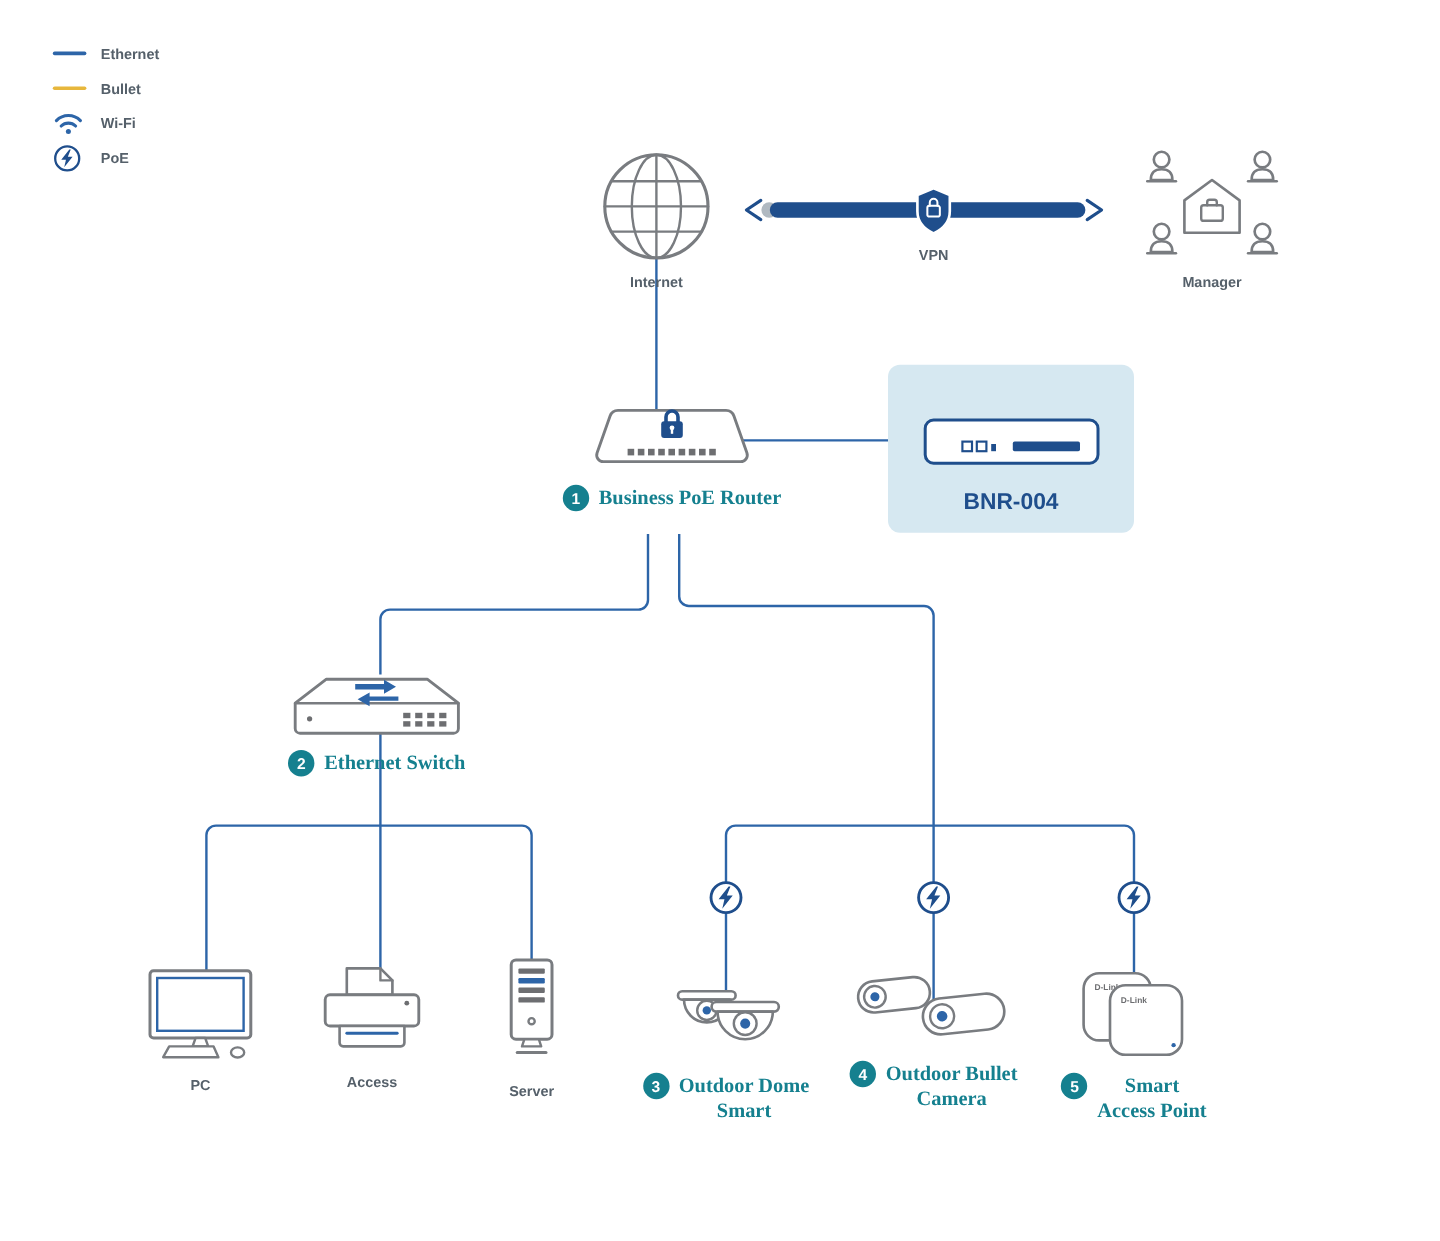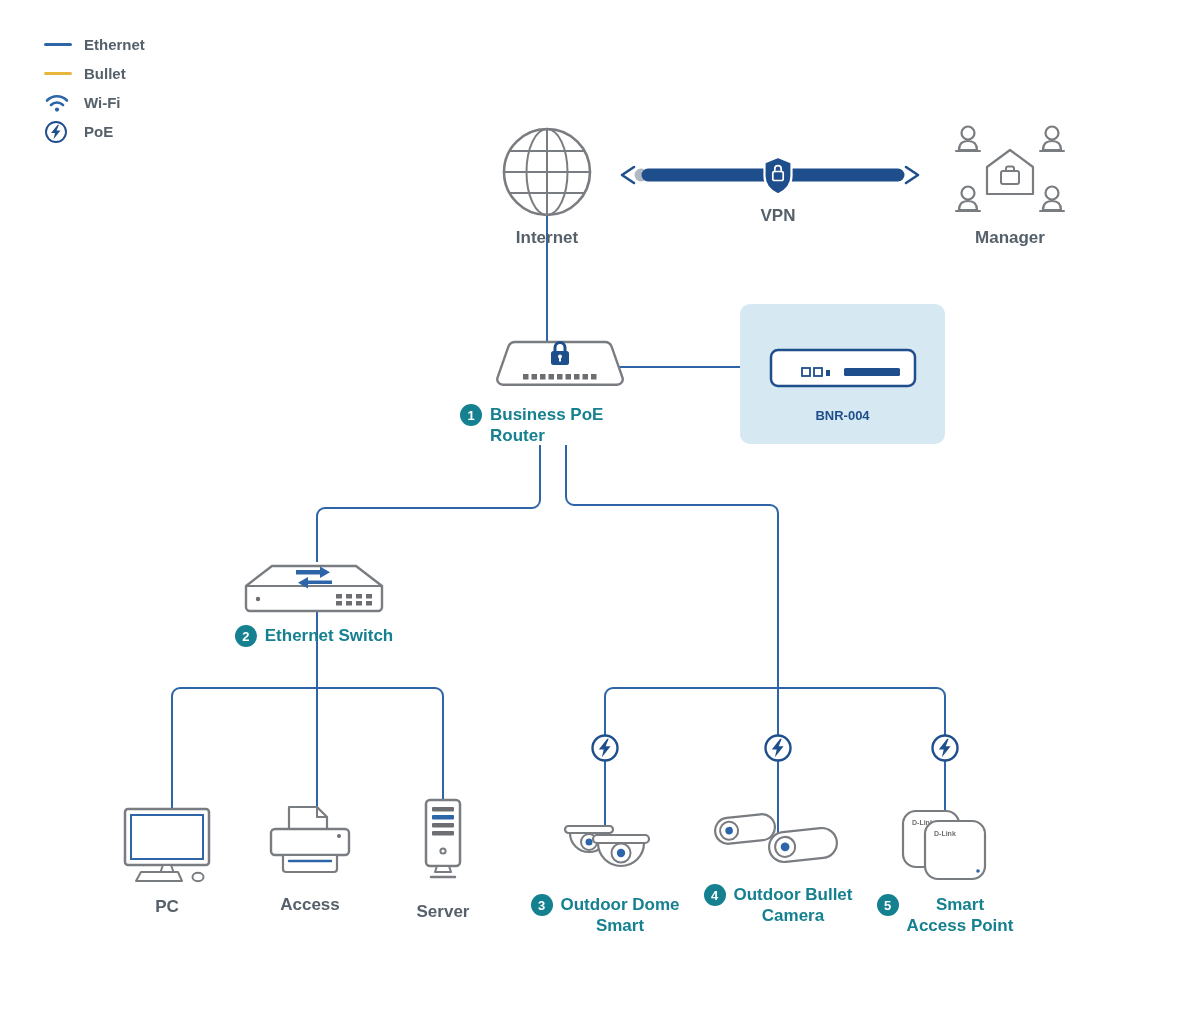--- a/index.html
+++ b/index.html
@@ -5,41 +5,41 @@
   :root{
     --c-ethernet:#2d65a8; --c-fiber:#e7b73c; --c-teal:#15808f; --c-navy:#1f4e8c;
     --c-gray-text:#55606a; --c-icon-gray:#797c80; --c-icon-dark:#6d6e71;
     --c-bnr-box-bg:#d6e8f1; --c-vpn-cap:#b0b9c1;
   }
   html,body{margin:0;padding:0;background:#fff;font-family:"Liberation Sans","DejaVu Sans",sans-serif;}
   .canvas{position:relative;width:1200px;height:1034px;background:#fff;overflow:hidden;}
   .wires{position:absolute;left:0;top:0;}
   .bl{stroke:var(--c-ethernet);stroke-width:2;fill:none;}
   .node{position:absolute;display:flex;flex-direction:column;align-items:center;}
-  .lbl{color:var(--c-gray-text);font-size:17px;font-weight:700;}
-  .tlbl{color:var(--c-teal);font-size:17px;font-weight:700;line-height:1.25;}
+  .lbl{color:var(--c-gray-text);font-size:12px;font-weight:700;}
+  .tlbl{color:var(--c-teal);font-size:17px;font-weight:700;line-height:1.25;font-family:Liberation Serif, serif;}
   .badge{width:22px;height:22px;border-radius:50%;background:var(--c-teal);color:#fff;font-size:13px;font-weight:700;display:flex;align-items:center;justify-content:center;flex:none;}
   .caption{display:flex;gap:8px;align-items:flex-start;justify-content:center;}
   .multiline{white-space:pre-line;text-align:center;}
   .lg{stroke:var(--c-icon-gray);stroke-width:2.2;fill:#fff;stroke-linejoin:round;stroke-linecap:round;}
   .lgn{stroke:var(--c-icon-gray);stroke-width:2.2;fill:none;stroke-linejoin:round;stroke-linecap:round;}
   .gfill{fill:var(--c-icon-dark);}
   .bfill{fill:var(--c-ethernet);}
   .bstroke{stroke:var(--c-ethernet);fill:none;stroke-linecap:round;}
   .nfill{fill:var(--c-navy);}
   .nstroke{stroke:var(--c-navy);fill:#fff;}
   .nstrokenf{stroke:var(--c-navy);fill:none;}
   .wstroke{stroke:#fff;fill:none;stroke-linecap:round;stroke-linejoin:round;}
   .bnrbox{position:absolute;left:740px;top:304px;width:205px;height:140px;background:var(--c-bnr-box-bg);border-radius:10px;display:flex;flex-direction:column;align-items:center;}
-  .bnrlbl{color:var(--c-navy);font-size:13px;font-weight:700;margin-top:14px;}
+  .bnrlbl{color:var(--c-navy);font-size:19px;font-weight:700;margin-top:14px;}
   .legend{position:absolute;left:44px;top:34px;display:flex;flex-direction:column;gap:8px;}
   .lrow{display:flex;align-items:center;gap:10px;height:21px;}
   .licon{width:30px;display:flex;align-items:center;justify-content:flex-start;}
   .lline{width:28px;height:3px;border-radius:2px;}
-  .llbl{color:var(--c-gray-text);font-size:15px;font-weight:600;}
+  .llbl{color:var(--c-gray-text);font-size:12px;font-weight:600;}
   .poe{position:absolute;width:30px;height:30px;}
 </style>
 </head>
 <body>
 
 <div class="canvas">
 
   <svg class="wires" width="1200" height="1034" viewBox="0 0 1200 1034">
     <path class="bl" d="M547 214 V344"></path>
     <path class="bl" d="M610 367 H742"></path>

